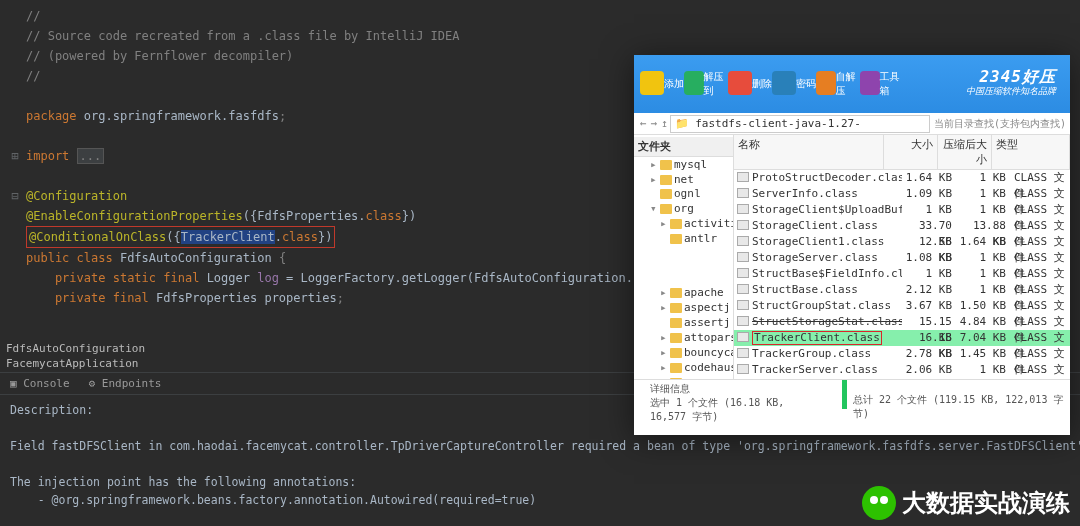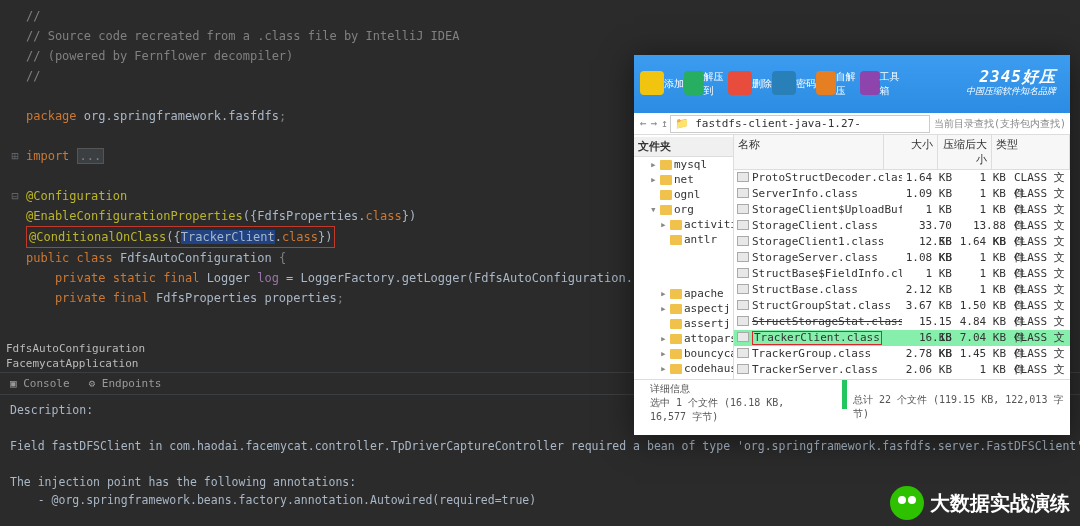--- a/index.html
+++ b/index.html
@@ -47,21 +47,21 @@
 .row .rname { width:150px; overflow:hidden; white-space:nowrap }
 .row .rsz { width:54px; text-align:right; padding-right:4px }
 .row .rcsz { width:54px; text-align:right; padding-right:4px }
 .row .rtype { flex:1; padding-left:4px }
 .row .redbox { border:1px solid #d9262a; display:inline-block; line-height:12px; padding:0 1px }
 .zip-status { border-top:1px solid #ddd; display:flex; font-size:10px; color:#555; height:30px }
 .zip-status .s1 { flex:1; padding:2px 16px; border-right:5px solid #22c55e }
 .zip-status .s2 { flex:1.2; padding:2px 6px }
 
 
-.wm { position:absolute; right:10px; bottom:6px; display:flex; align-items:center; color:#fff; font-family:"Microsoft YaHei"; font-size:20px; font-weight:bold; gap:6px }
+.wm { position:absolute; right:10px; bottom:6px; display:flex; align-items:center; color:#fff; font-family:"Microsoft YaHei"; font-size:24px; font-weight:bold; gap:6px }
 .wm-circle { width:34px; height:34px; border-radius:50%; background:#2dc100; position:relative }
 .wm-circle:before { content:""; position:absolute; width:8px; height:8px; background:#fff; border-radius:50%; top:10px; left:8px; box-shadow:10px 0 0 #fff }
 </style>
 </head>
 <body>
 
 <div class="editor">
 <div class="code-line"><span class="gutter-fold"></span><span>//</span></div>
 <div class="code-line"><span class="gutter-fold"></span><span>// Source code recreated from a .class file by IntelliJ IDEA</span></div>
 <div class="code-line"><span class="gutter-fold"></span><span>// (powered by Fernflower decompiler)</span></div>
@@ -135,21 +135,21 @@
     <span class="arrow">↥</span>
     <span class="crumb">📁 <span>fastdfs-client-java-1.27-SNAPSHOT.jar\org\csource\fastdfs</span></span>
     <span class="side">当前目录查找(支持包内查找)</span>
   </div>
   <div class="zip-body">
     <div class="tree">
       <div class="tree-head">文件夹</div>
       <div id="tree-container">
           <div class="tree-node" style="padding-left: 16px;"><span class="exp">▸</span><span class="fico"></span>mysql</div>
           <div class="tree-node" style="padding-left: 16px;"><span class="exp">▸</span><span class="fico"></span>net</div>
-          <div class="tree-node" style="padding-left: 16px;"><span class="exp"> </span><span class="fico"></span>ognl</div>
+          <div class="tree-node" style="padding-left: 16px; font-family: Liberation Mono, monospace;"><span class="exp"> </span><span class="fico"></span>ognl</div>
           <div class="tree-node" style="padding-left: 16px;"><span class="exp">▾</span><span class="fico"></span>org</div>
           <div class="tree-node" style="padding-left: 26px;"><span class="exp">▸</span><span class="fico"></span>activiti</div>
           <div class="tree-node" style="padding-left: 26px;"><span class="exp"> </span><span class="fico"></span>antlr</div>
           <div class="tree-node" style="padding-left: 26px; margin-top: 39px;"><span class="exp">▸</span><span class="fico"></span>apache</div>
           <div class="tree-node" style="padding-left: 26px;"><span class="exp">▸</span><span class="fico"></span>aspectj</div>
           <div class="tree-node" style="padding-left: 26px;"><span class="exp"> </span><span class="fico"></span>assertj</div>
           <div class="tree-node" style="padding-left: 26px;"><span class="exp">▸</span><span class="fico"></span>attoparser</div>
           <div class="tree-node" style="padding-left: 26px;"><span class="exp">▸</span><span class="fico"></span>bouncycastle</div>
           <div class="tree-node" style="padding-left: 26px;"><span class="exp">▸</span><span class="fico"></span>codehaus</div>
           <div class="tree-node" style="padding-left: 26px;"><span class="exp">▾</span><span class="fico"></span>csource</div>

